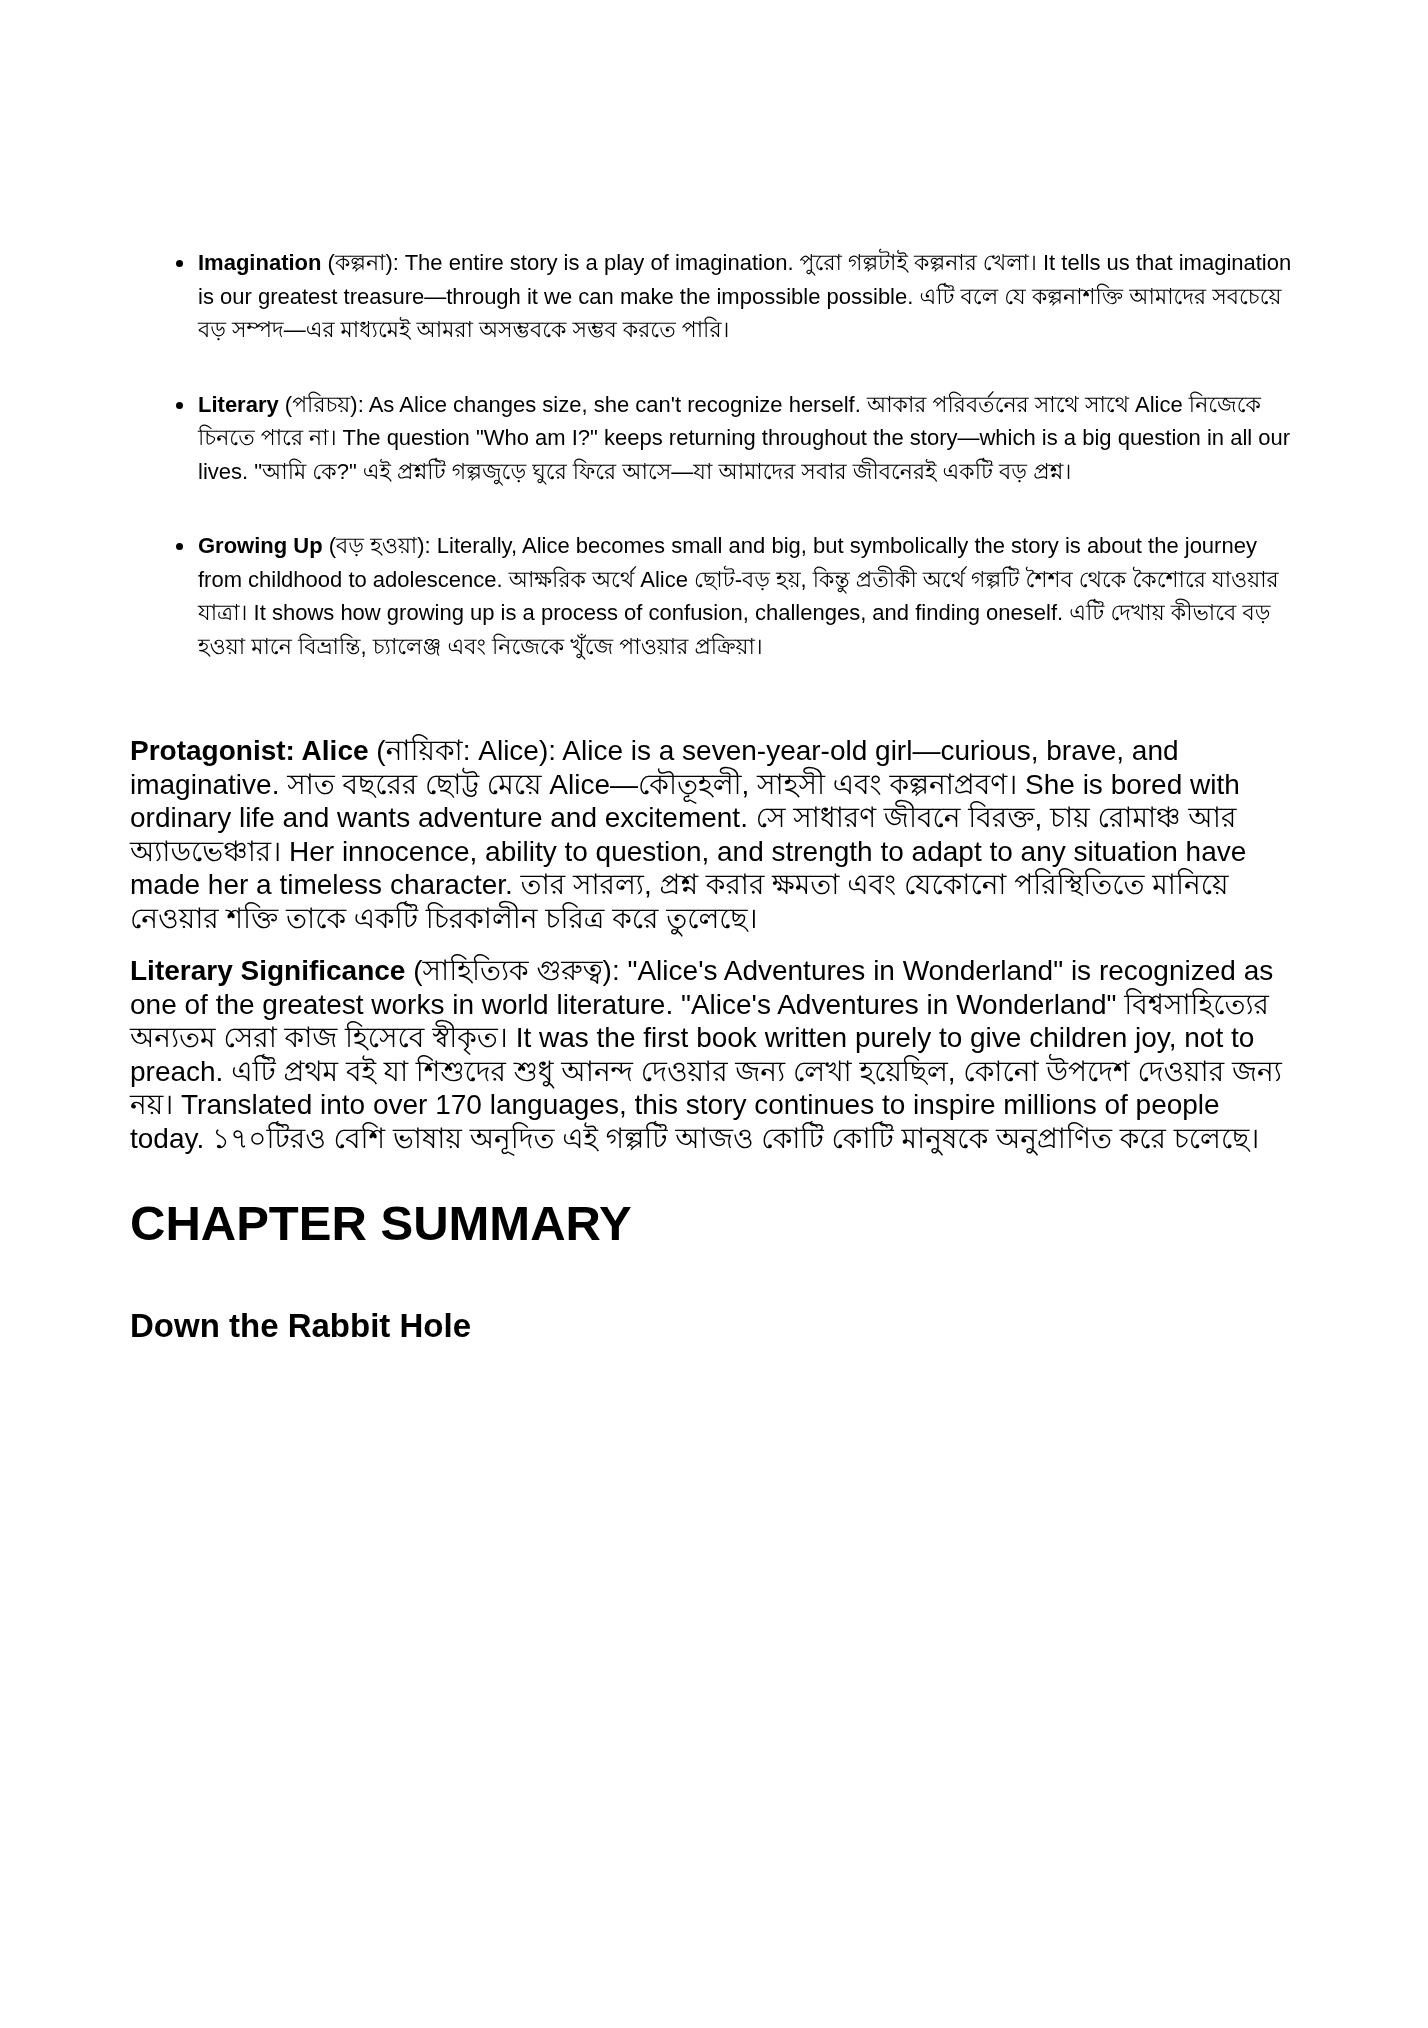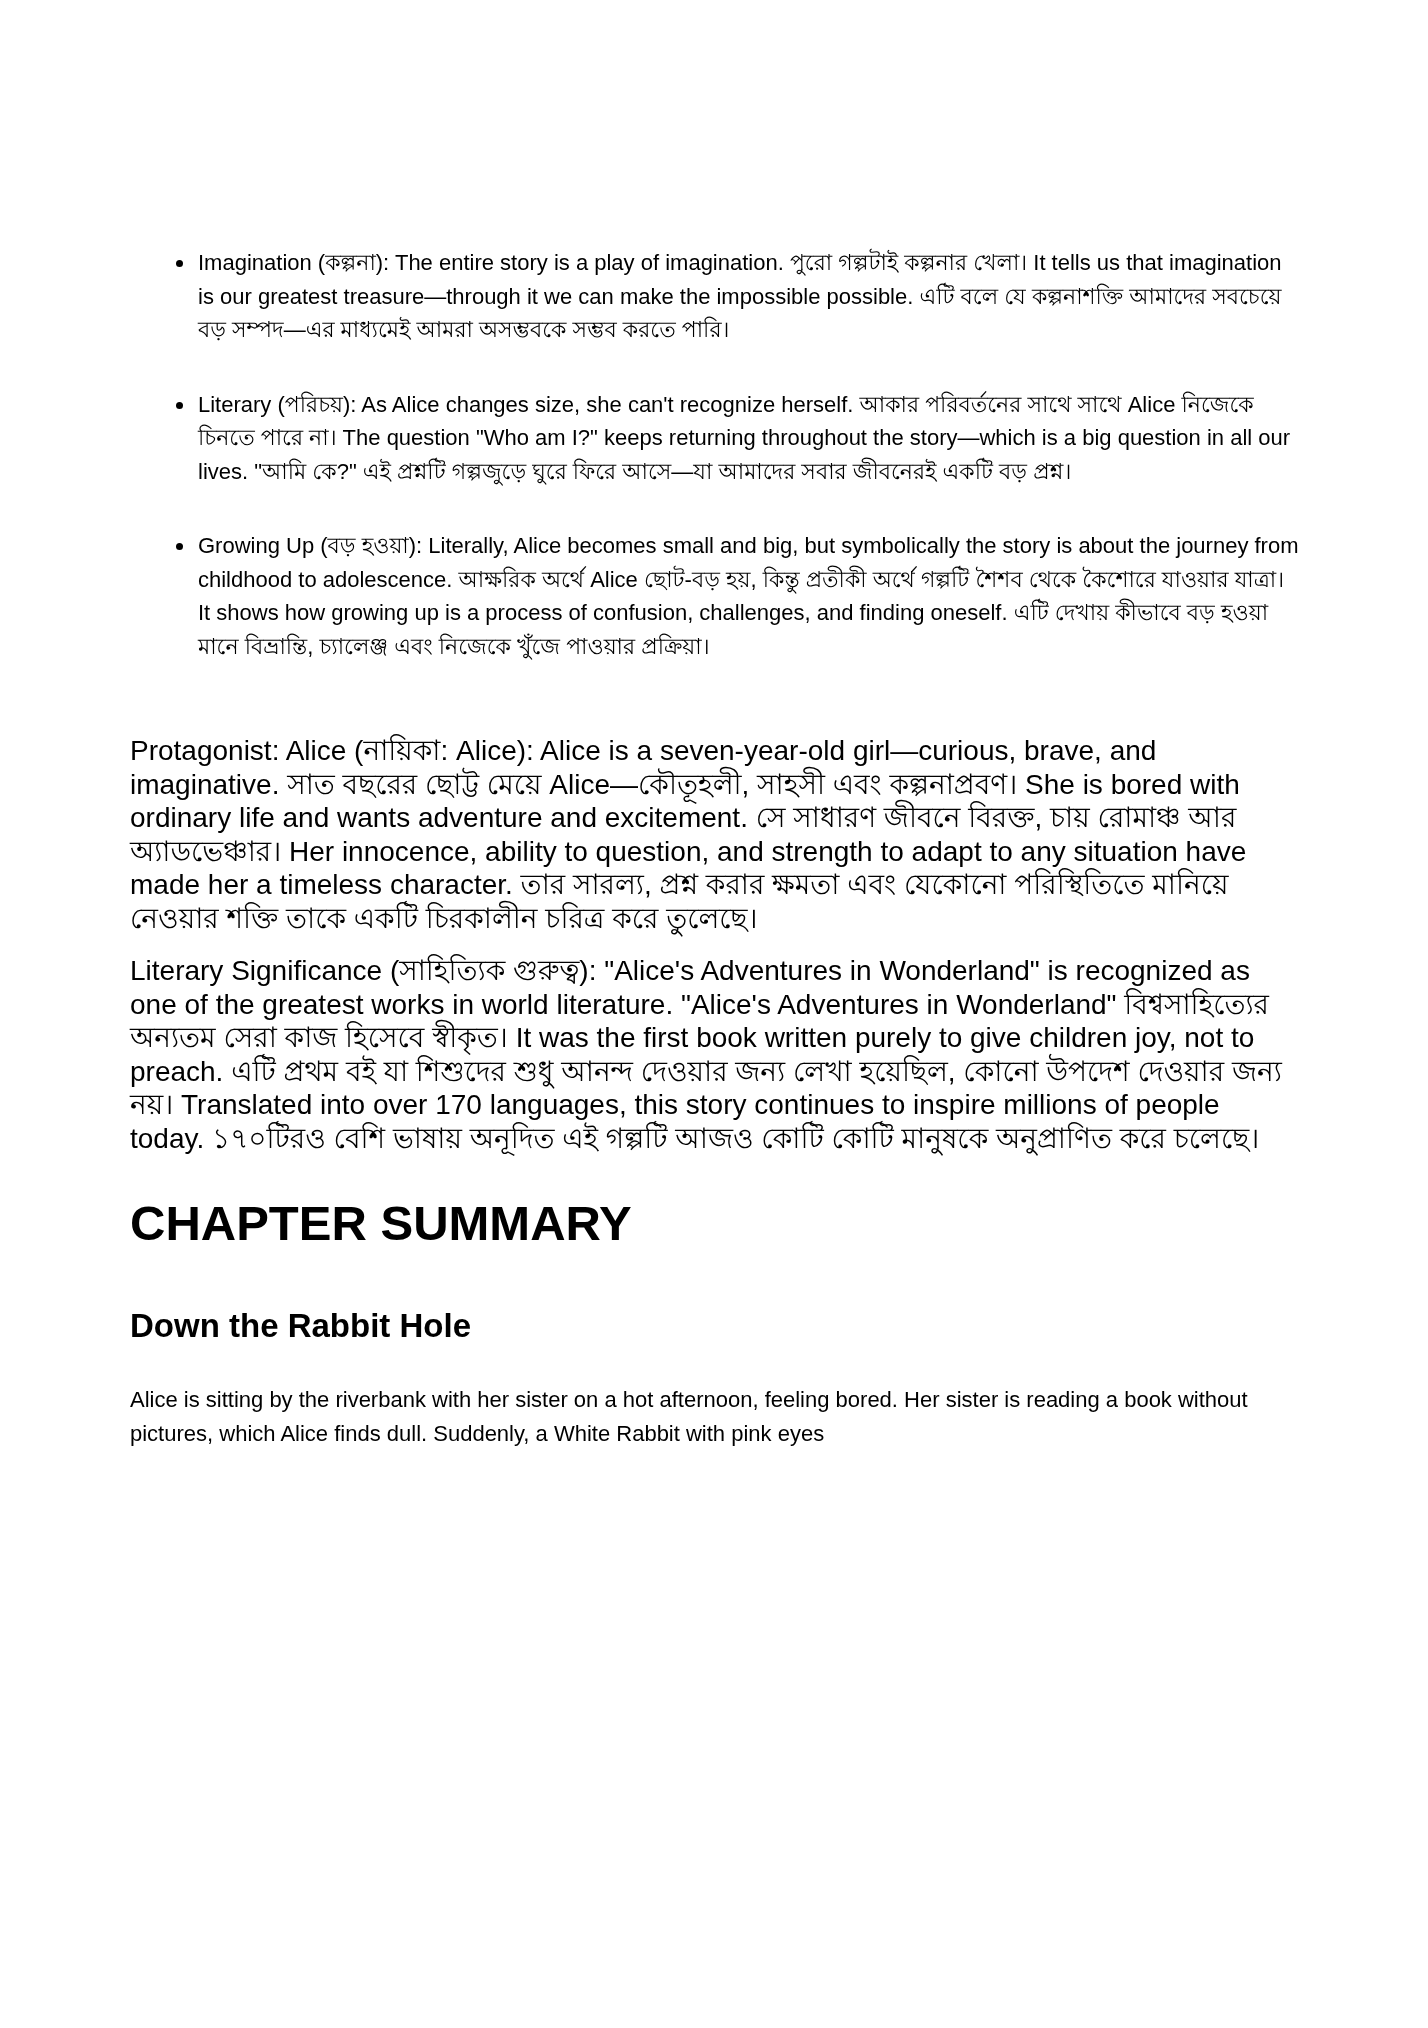--- a/index.html
+++ b/index.html
@@ -21,21 +21,21 @@
     padding-left: 66px;
     margin: 0;
   }
   ul.themes li {
     font-size: 22px;
     line-height: 33.5px;
     margin-bottom: 41px;
     padding-left: 2px;
   }
   ul.themes li:last-child { margin-bottom: 0; }
-  .b { font-weight: normal; }
+  .b { font-weight: bold; }
   p.para {
     font-size: 28px;
     line-height: 33.5px;
   }
   #para-protagonist { margin-top: 71px; }
   #para-literary { margin-top: 19px; }
   h1.doc-h1 {
     margin-top: 40px;
     font-size: 49px;
     line-height: 56px;
@@ -82,15 +82,14 @@
 
   <p class="para" id="para-literary">
     <span class="b">Literary Significance</span><span> (সাহিত্যিক গুরুত্ব): "Alice's Adventures in Wonderland" is recognized as one of the greatest works in world literature. "Alice's Adventures in Wonderland" বিশ্বসাহিত্যের অন্যতম সেরা কাজ হিসেবে স্বীকৃত। It was the first book written purely to give children joy, not to preach. এটি প্রথম বই যা শিশুদের শুধু আনন্দ দেওয়ার জন্য লেখা হয়েছিল, কোনো উপদেশ দেওয়ার জন্য নয়। Translated into over 170 languages, this story continues to inspire millions of people today. ১৭০টিরও বেশি ভাষায় অনূদিত এই গল্পটি আজও কোটি কোটি মানুষকে অনুপ্রাণিত করে চলেছে।</span>
   </p>
 
   <h1 class="doc-h1">CHAPTER SUMMARY</h1>
 
   <h2 class="doc-h2">Down the Rabbit Hole</h2>
 
 
-  <p class="summary">Alice is sitting by the riverbank with her sister on a hot afternoon, feeling bored. Her sister is reading a book without pictures, which Alice finds dull. Suddenly, a White Rabbit with pink eyes</p>
 
 </div>
 
 </body></html>

